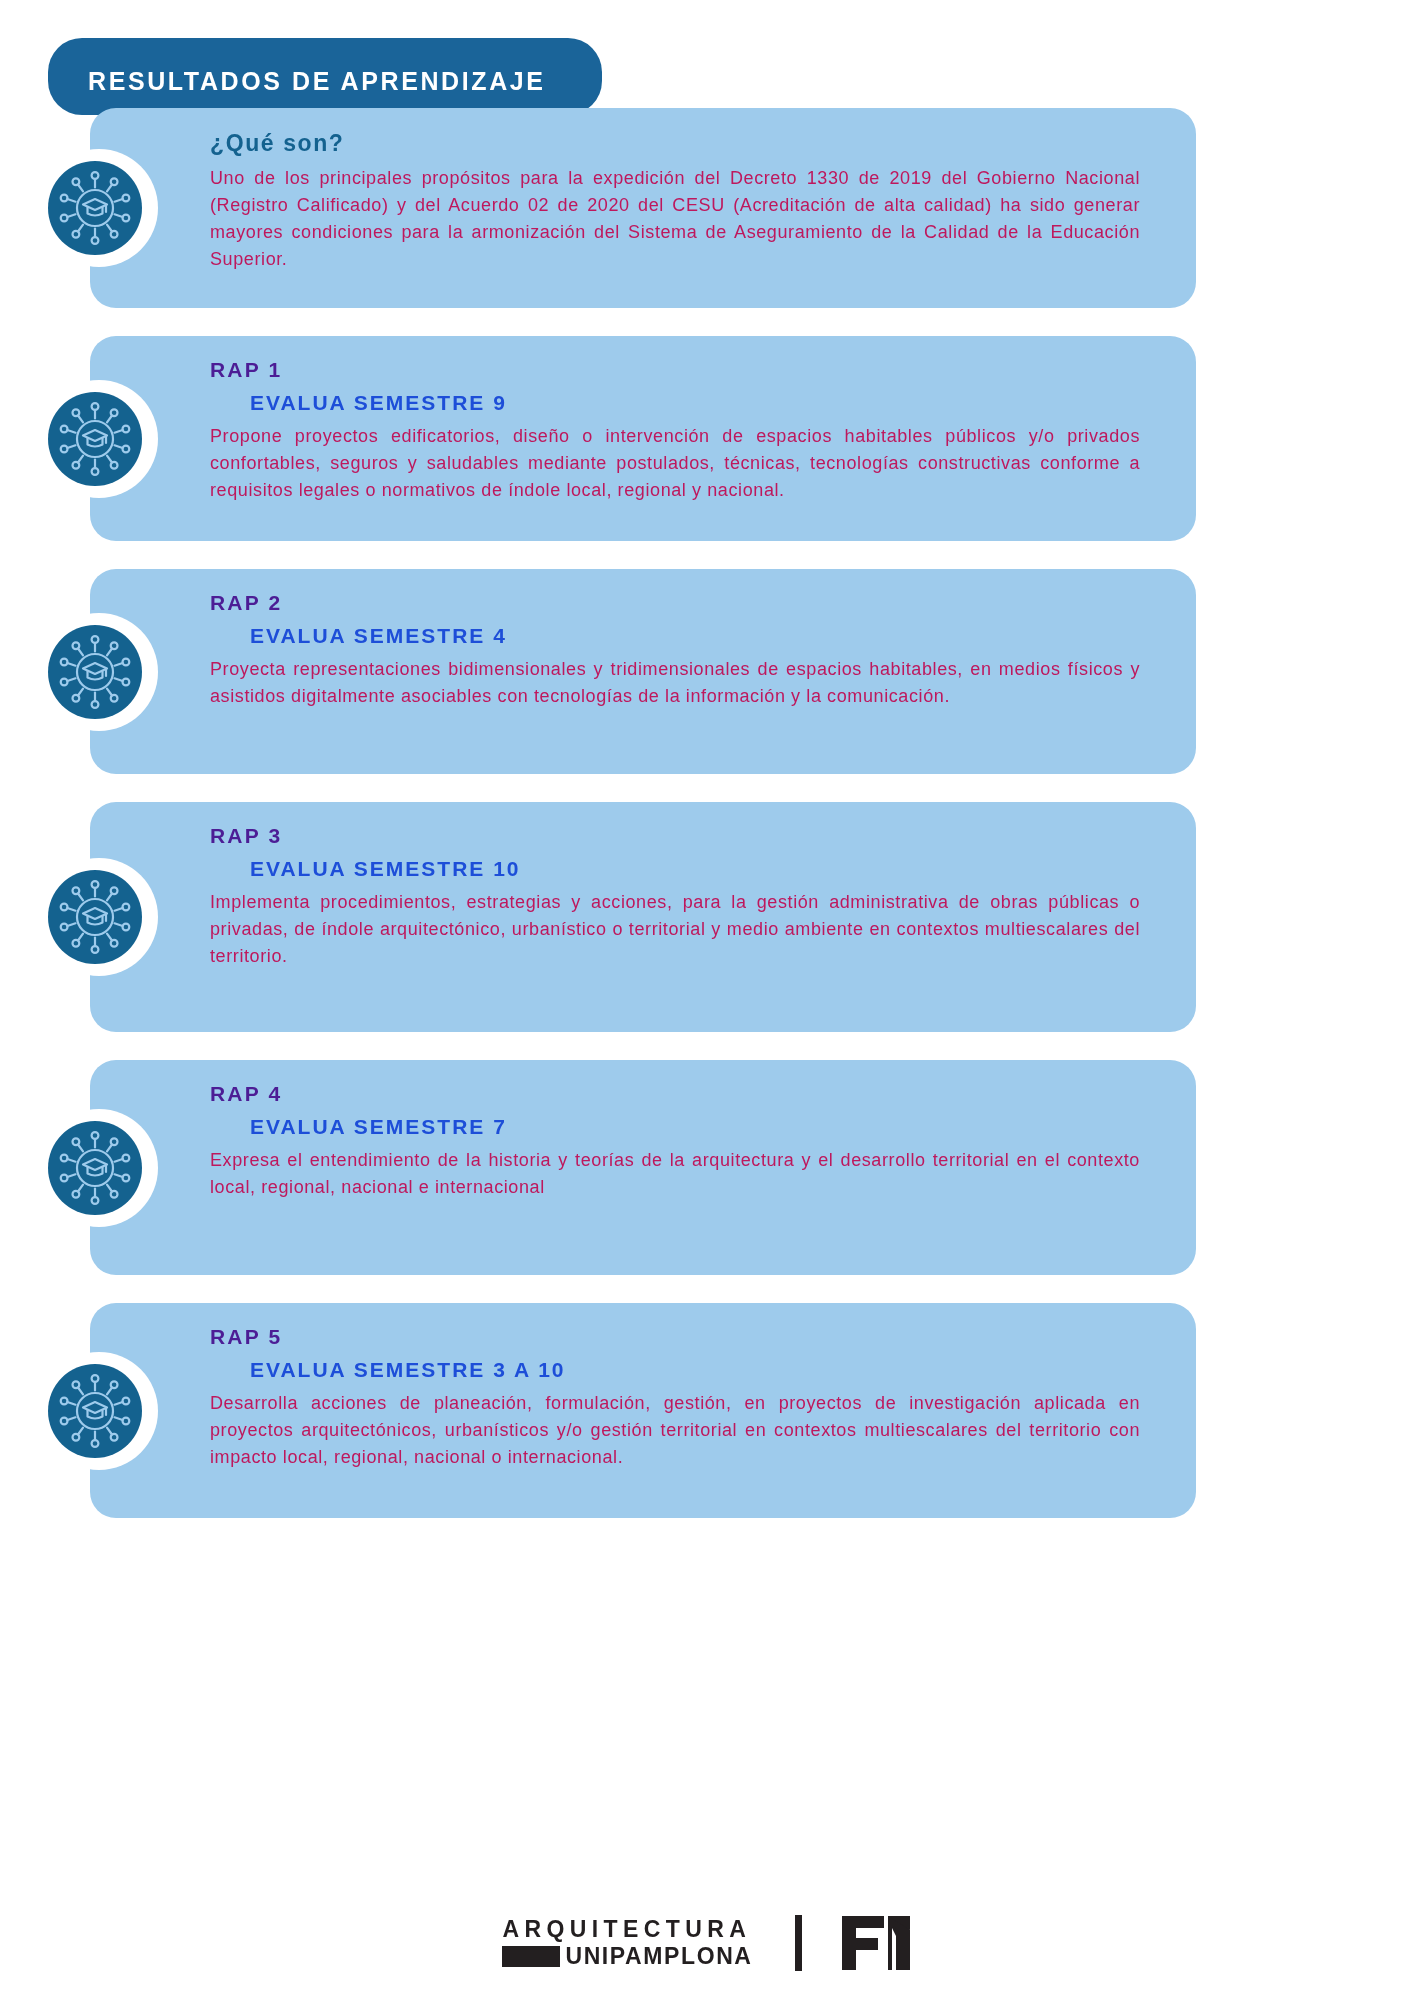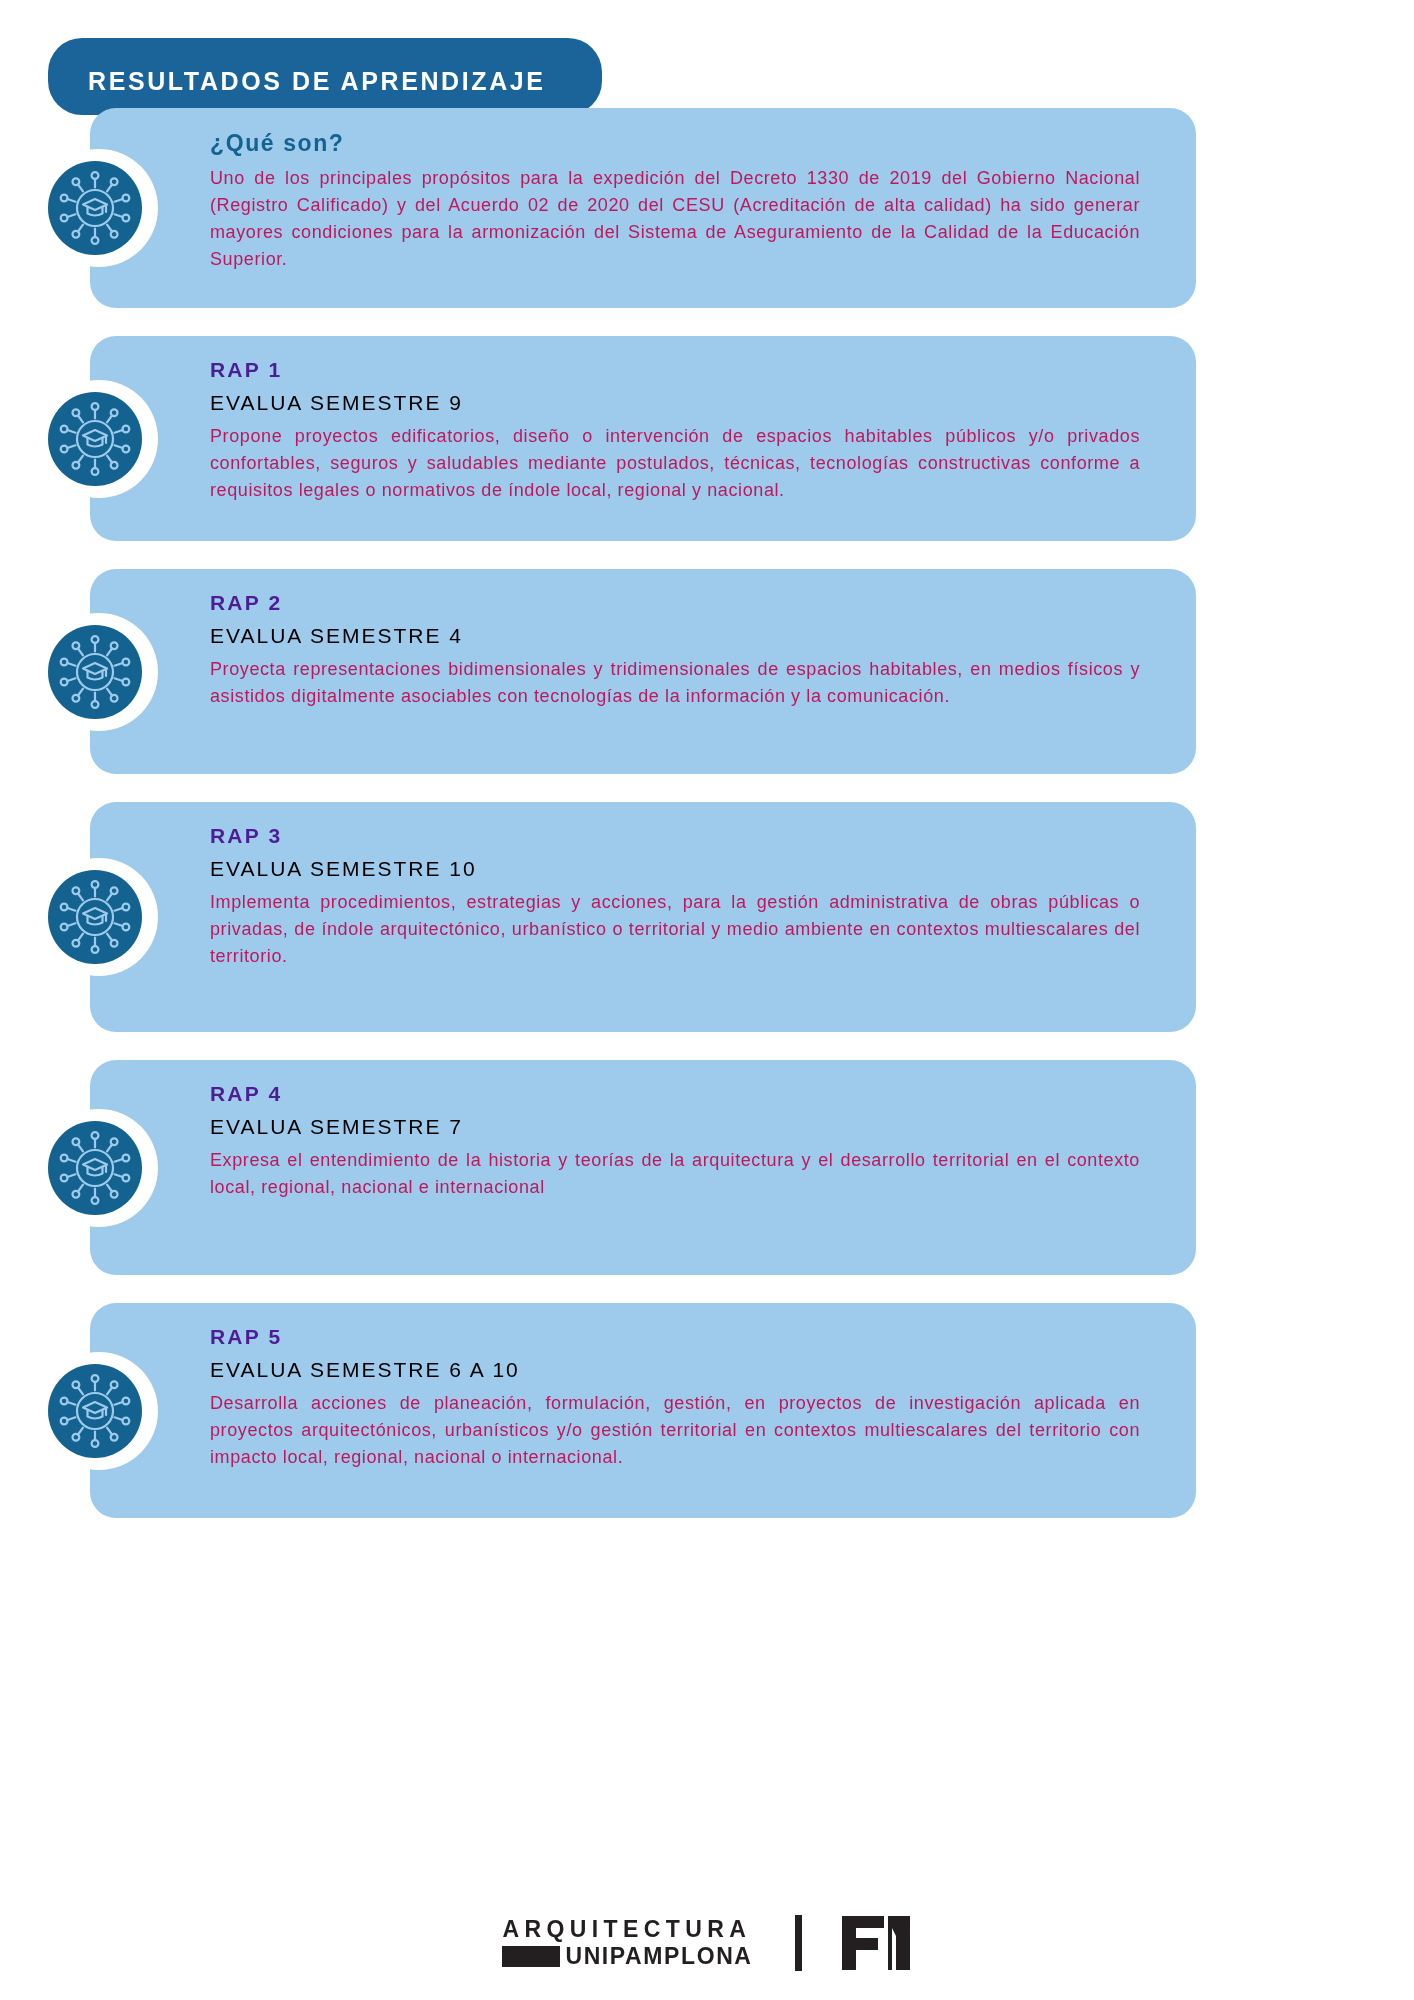--- a/index.html
+++ b/index.html
@@ -92,25 +92,26 @@
     margin-bottom: 8px;
   }
   .card-rap {
     color: #4c1d95;
     font-size: 21px;
     font-weight: bold;
     letter-spacing: 2.2px;
     margin-bottom: 9px;
   }
   .card-semester {
-    color: #000000;
+    color: #1d4ed8;
     font-size: 21px;
-    font-weight: normal;
+    font-weight: bold;
     letter-spacing: 2.0px;
     margin-bottom: 8px;
+    margin-left: 40px;
   }
   .card-body {
     color: #be185d;
     font-size: 18px;
     line-height: 1.50;
     text-align: justify;
     text-justify: inter-word;
     letter-spacing: 0.6px;
     font-weight: 300;
   }
@@ -343,21 +344,21 @@
     <circle cx="47" cy="47" r="18" fill="none" stroke="#9ecbec" stroke-width="2.2"></circle>
     <polygon points="47,38 59,43.5 47,49 35,43.5" fill="none" stroke="#9ecbec" stroke-width="2.2" stroke-linejoin="round"></polygon>
     <path d="M39.5,45.6 L39.5,52.5 Q47,56.5 54.5,52.5 L54.5,45.6" fill="none" stroke="#9ecbec" stroke-width="2.2" stroke-linejoin="round"></path>
     <path d="M58,44 L58,51" stroke="#9ecbec" stroke-width="2.2" stroke-linecap="round"></path>
   </svg>
       </div>
     </div>
     <div class="card-row">
       <div class="card" style="min-height:215px">
         <div class="card-rap">RAP 5</div>
-        <div class="card-semester">EVALUA SEMESTRE 6 A 10</div>
+        <div class="card-semester">EVALUA SEMESTRE 3 A 10</div>
         <div class="card-body">Desarrolla acciones de planeación, formulación, gestión, en proyectos de investigación aplicada en proyectos arquitectónicos, urbanísticos y/o gestión territorial en contextos multiescalares del territorio con impacto local, regional, nacional o internacional.</div>
       </div>
       <div class="icon-notch"></div>
       <div class="icon-badge">
         <svg width="94" height="94" viewBox="0 0 94 94">
     <line x1="47.0" y1="26.5" x2="47.0" y2="18.0" stroke="#9ecbec" stroke-width="2.2" stroke-linecap="round"></line>
           <circle cx="47.0" cy="14.5" r="3.4" fill="none" stroke="#9ecbec" stroke-width="2.2"></circle>
           <line x1="59.0" y1="30.4" x2="64.0" y2="23.5" stroke="#9ecbec" stroke-width="2.2" stroke-linecap="round"></line>
           <circle cx="66.1" cy="20.7" r="3.4" fill="none" stroke="#9ecbec" stroke-width="2.2"></circle>
           <line x1="66.5" y1="40.7" x2="74.6" y2="38.0" stroke="#9ecbec" stroke-width="2.2" stroke-linecap="round"></line>

